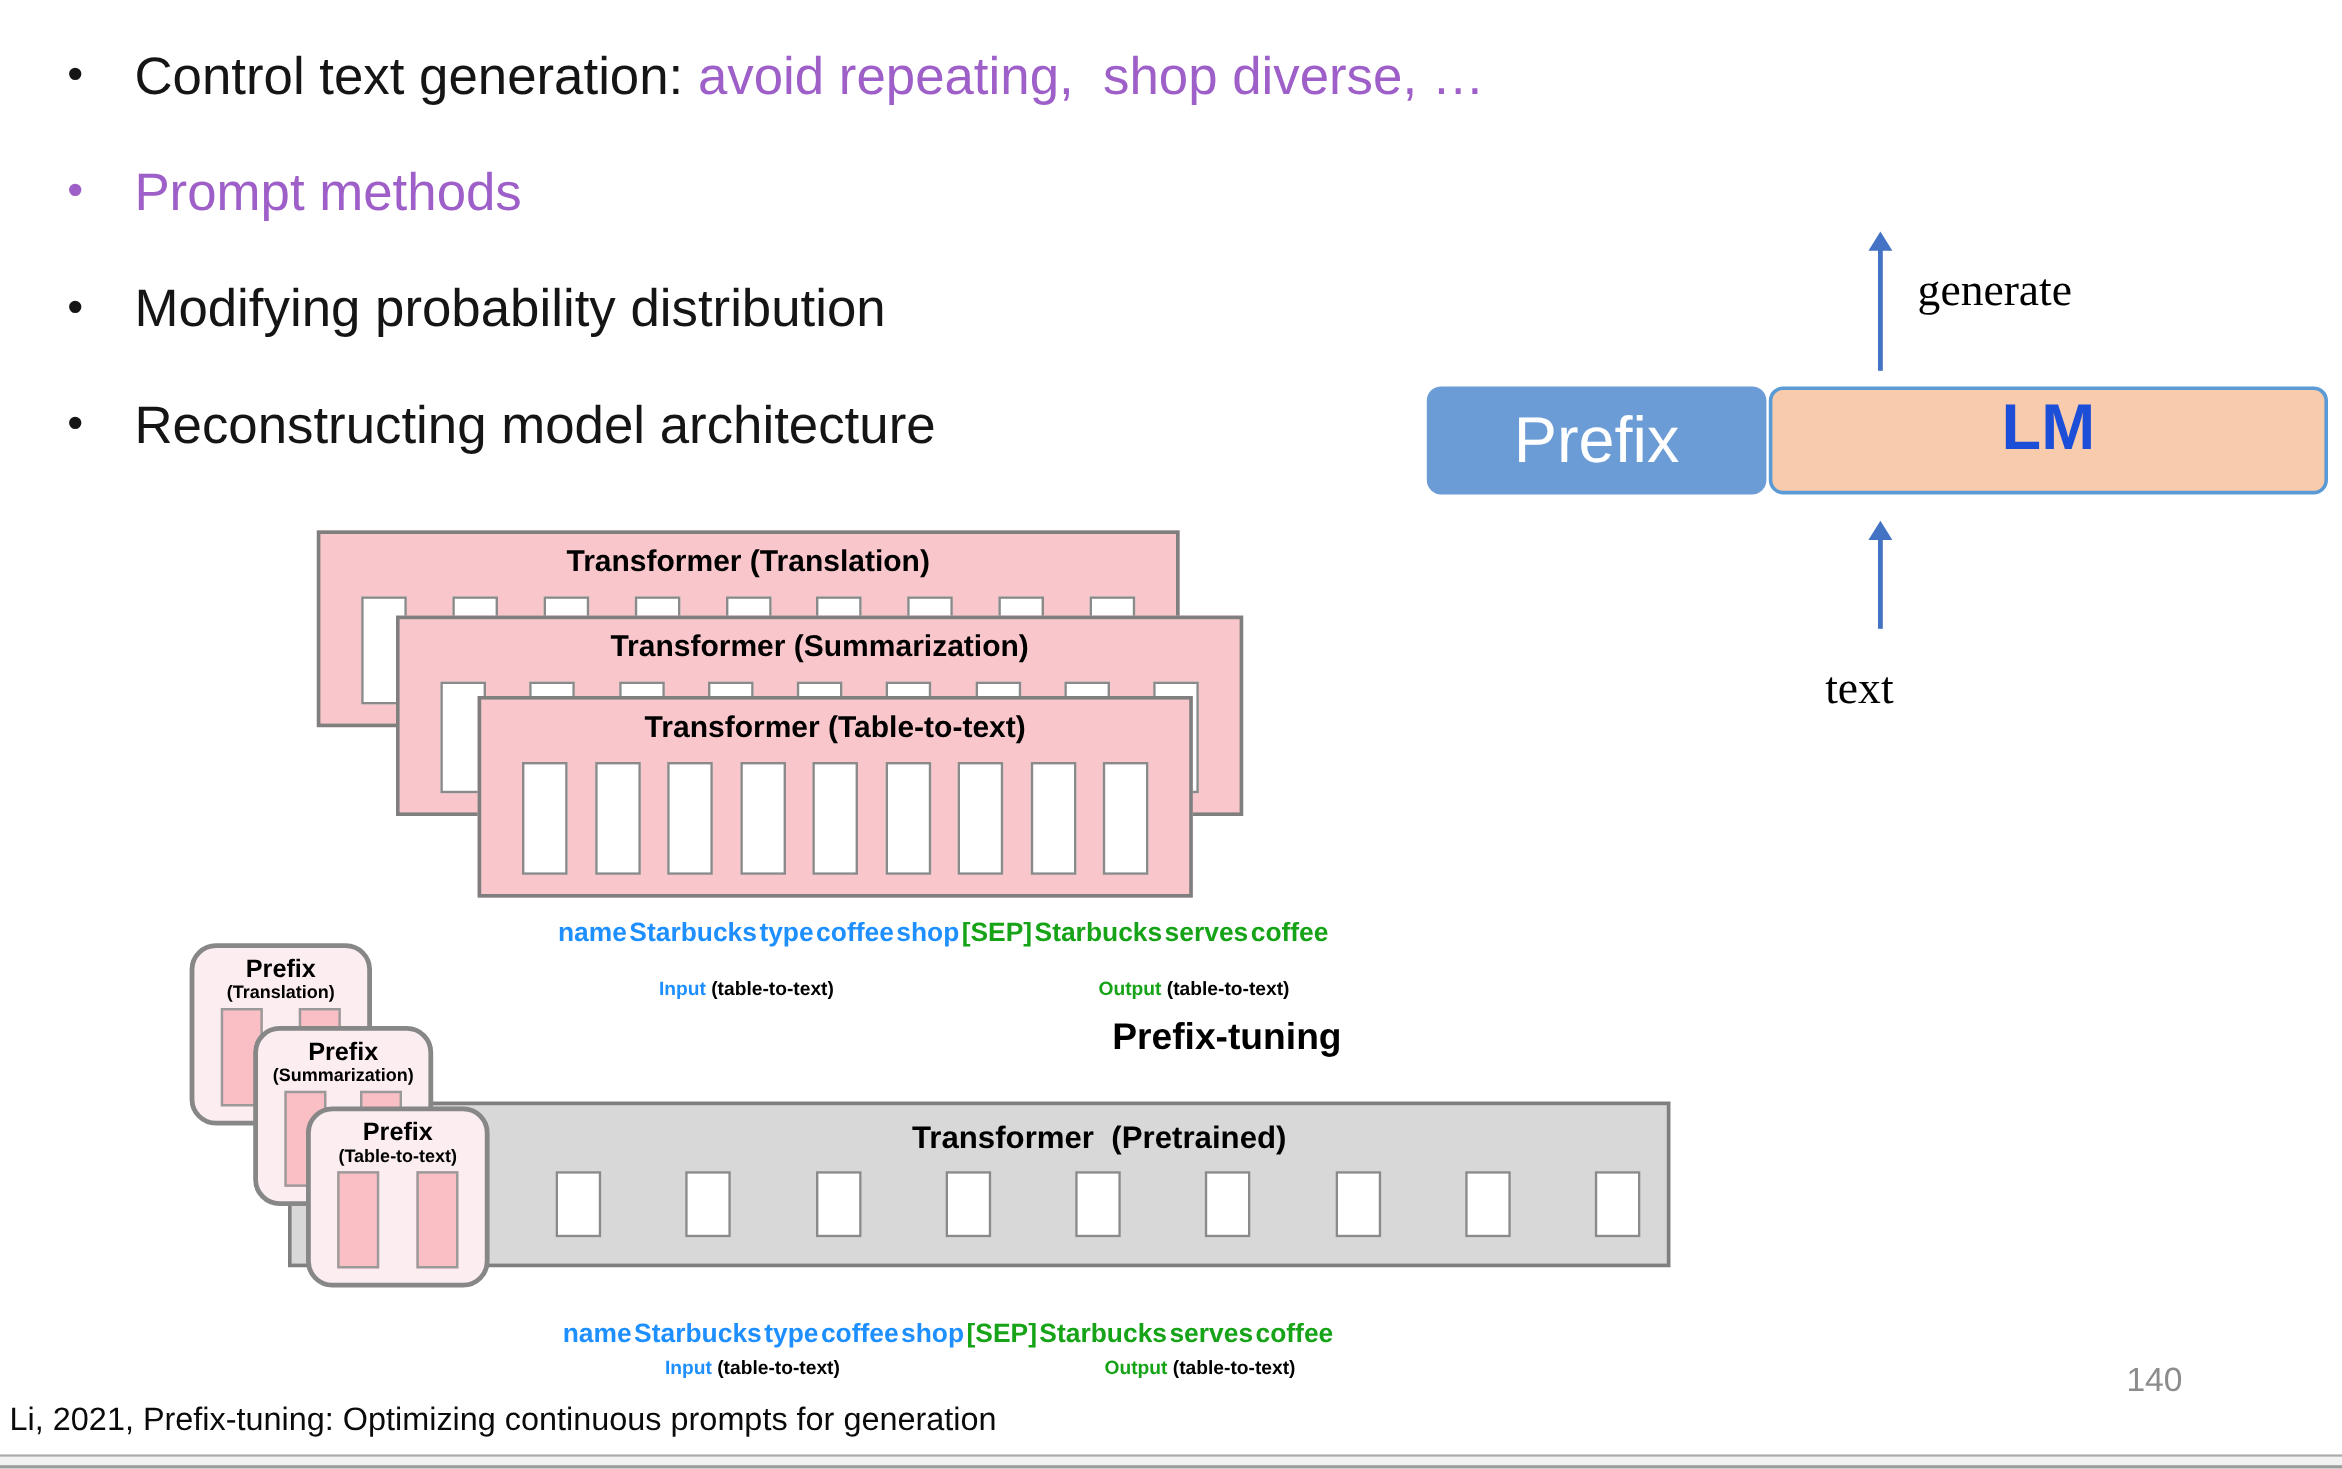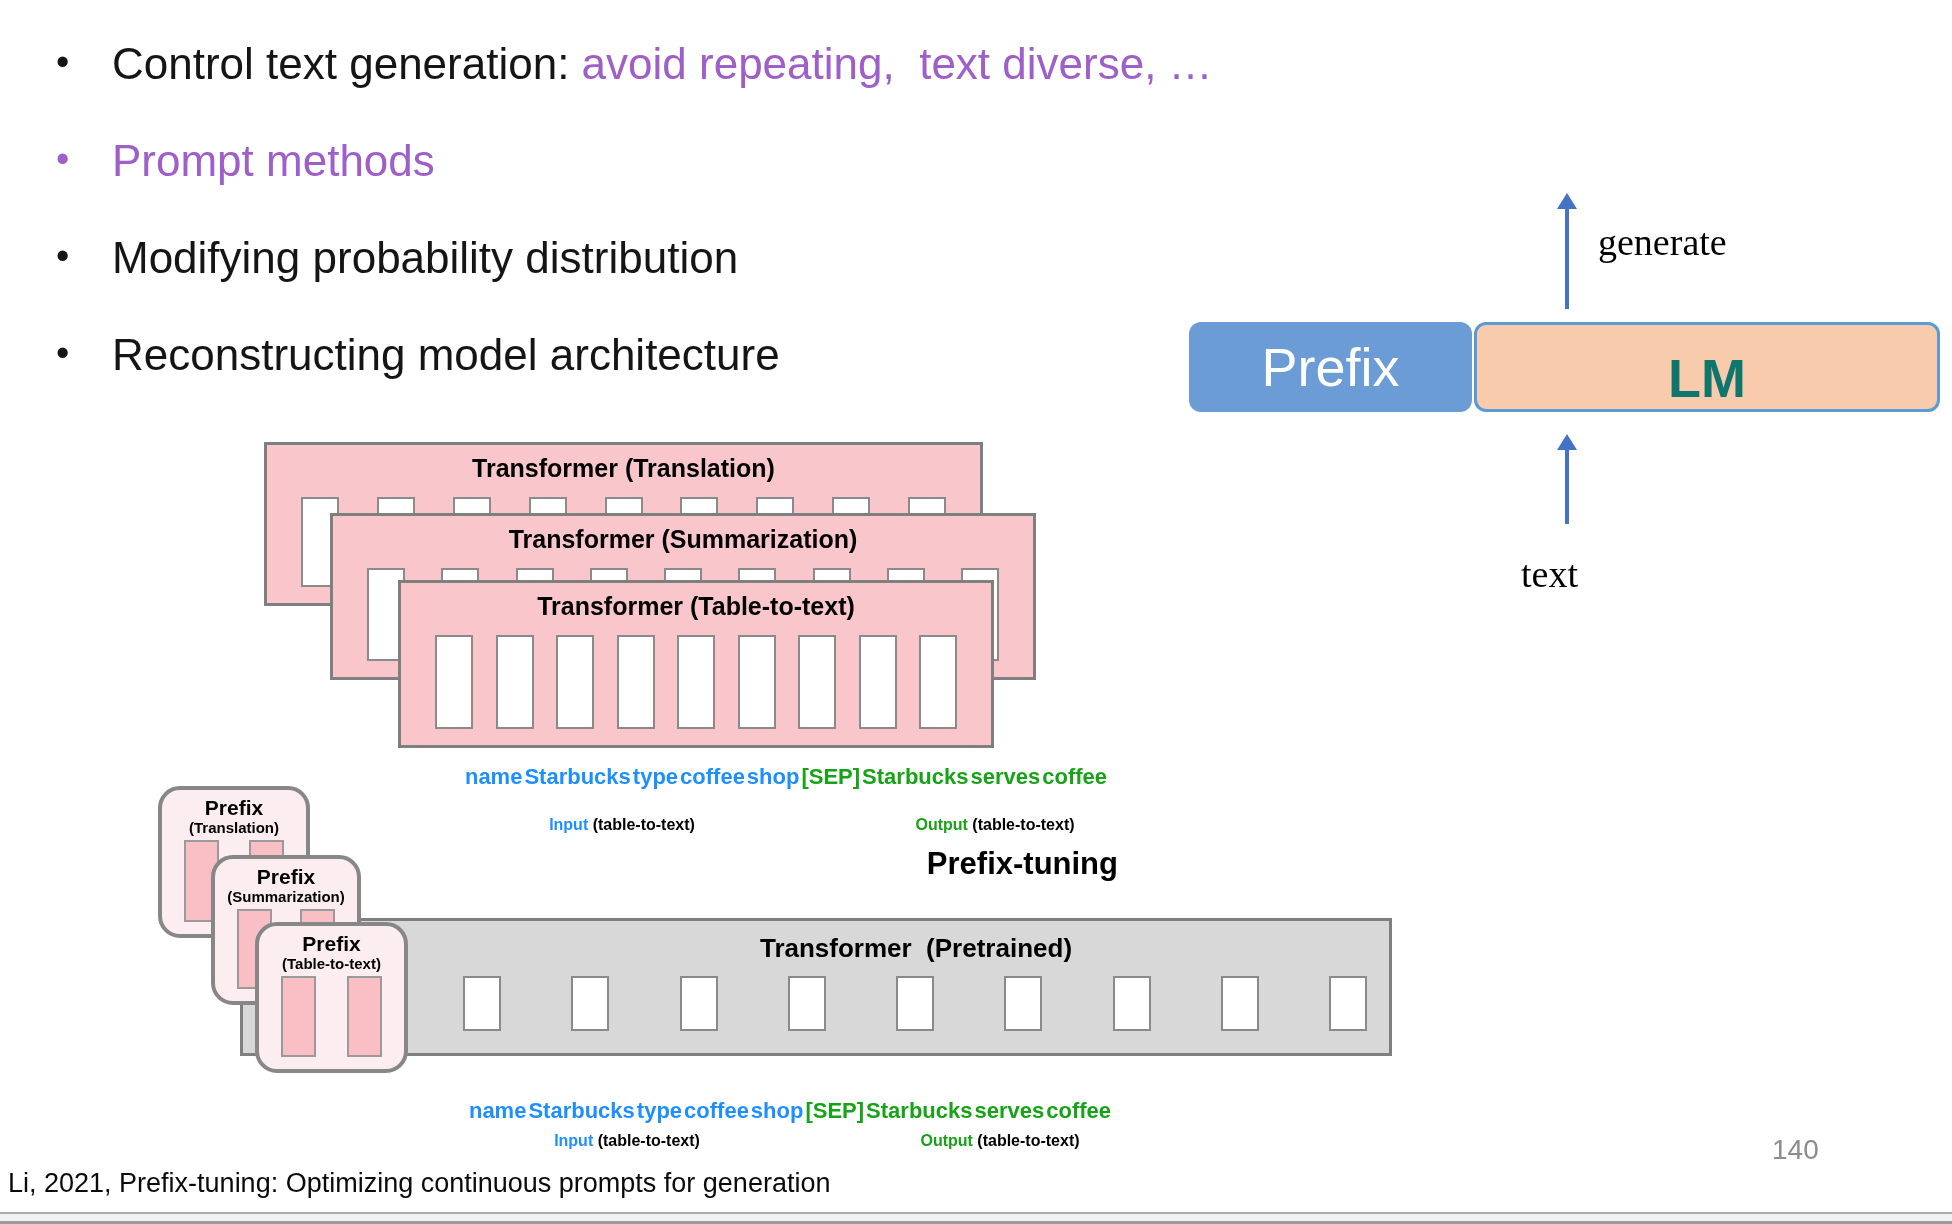--- a/index.html
+++ b/index.html
@@ -39,40 +39,40 @@
   
   .token-row{position:absolute;transform:translateX(-50%);display:flex;gap:2px;font-weight:bold;font-size:22px;white-space:nowrap;z-index:20;}
   #tokens1{left:786px;top:764px;} #tokens2{left:790px;top:1098px;}
   .tok-input{color:var(--token-blue);} .tok-sep,.tok-output{color:var(--token-green);}
   .io-label{position:absolute;transform:translateX(-50%);font-weight:bold;font-size:16px;white-space:pre;color:#000;z-index:20;}
   #io1in{left:622px;top:816px;} #io1out{left:995px;top:816px;}
   #io2in{left:627px;top:1132px;} #io2out{left:1000px;top:1132px;}
   .io-blue{color:var(--token-blue);} .io-green{color:var(--token-green);}
   
   #prefixBox{position:absolute;left:1189px;top:322px;width:283px;height:90px;background:var(--prefix-blue);border-radius:12px;color:#fff;font-size:54px;display:flex;align-items:center;justify-content:center;}
-  #lmBox{position:absolute;left:1474px;top:322px;width:466px;height:90px;background:var(--lm-peach);border:3px solid var(--lm-border);border-radius:12px;color:#0f766e;font-size:54px;font-weight:600;display:flex;align-items:flex-end;justify-content:center;box-sizing:border-box;}
+  #lmBox{position:absolute;left:1474px;top:322px;width:466px;height:90px;background:var(--lm-peach);border:3px solid var(--lm-border);border-radius:12px;color:#1d4ed8;font-size:54px;font-weight:600;display:flex;align-items:flex-start;justify-content:center;box-sizing:border-box;}
   .arrowline{position:absolute;width:4px;background:var(--arrow-blue);}
   .arrowhead{position:absolute;width:0;height:0;border-left:10px solid transparent;border-right:10px solid transparent;border-bottom:16px solid var(--arrow-blue);}
   #genHead{left:1557px;top:193px;} #genLine{left:1565px;top:207px;height:102px;}
   #txtHead{left:1557px;top:434px;} #txtLine{left:1565px;top:448px;height:76px;}
   .serif-label{position:absolute;font-family:"Liberation Serif", serif;font-size:38px;color:#000;}
   #genLabel{left:1598px;top:220px;} #txtLabel{left:1521px;top:552px;}
   
   #citation{position:absolute;left:8px;top:1168px;font-size:27px;color:#0a0a0a;}
   #pageNum{position:absolute;left:1772px;top:1134px;font-size:28px;color:var(--page-gray);}
   #bottomDivider{position:absolute;left:0;top:1212px;width:100%;height:2px;background:#ababab;}
   #bottomBand{position:absolute;left:0;top:1214px;width:100%;height:10px;background:#f1f1f1;border-bottom:3px solid #9c9c9c;box-sizing:border-box;}
 </style>
 </head>
 <body>
 
 <div class="slide">
 
   <div class="bullet" id="b1">
-    <span class="dot">•</span><span>Control text generation: </span><span class="purple">avoid repeating,  text diverse, …</span>
+    <span class="dot">•</span><span>Control text generation: </span><span class="purple">avoid repeating,  shop diverse, …</span>
   </div>
   <div class="bullet" id="b2">
     <span class="dot purple">•</span><span class="purple">Prompt methods</span>
   </div>
   <div class="bullet" id="b3">
     <span class="dot">•</span><span>Modifying probability distribution</span>
   </div>
   <div class="bullet" id="b4">
     <span class="dot">•</span><span>Reconstructing model architecture</span>
   </div>

